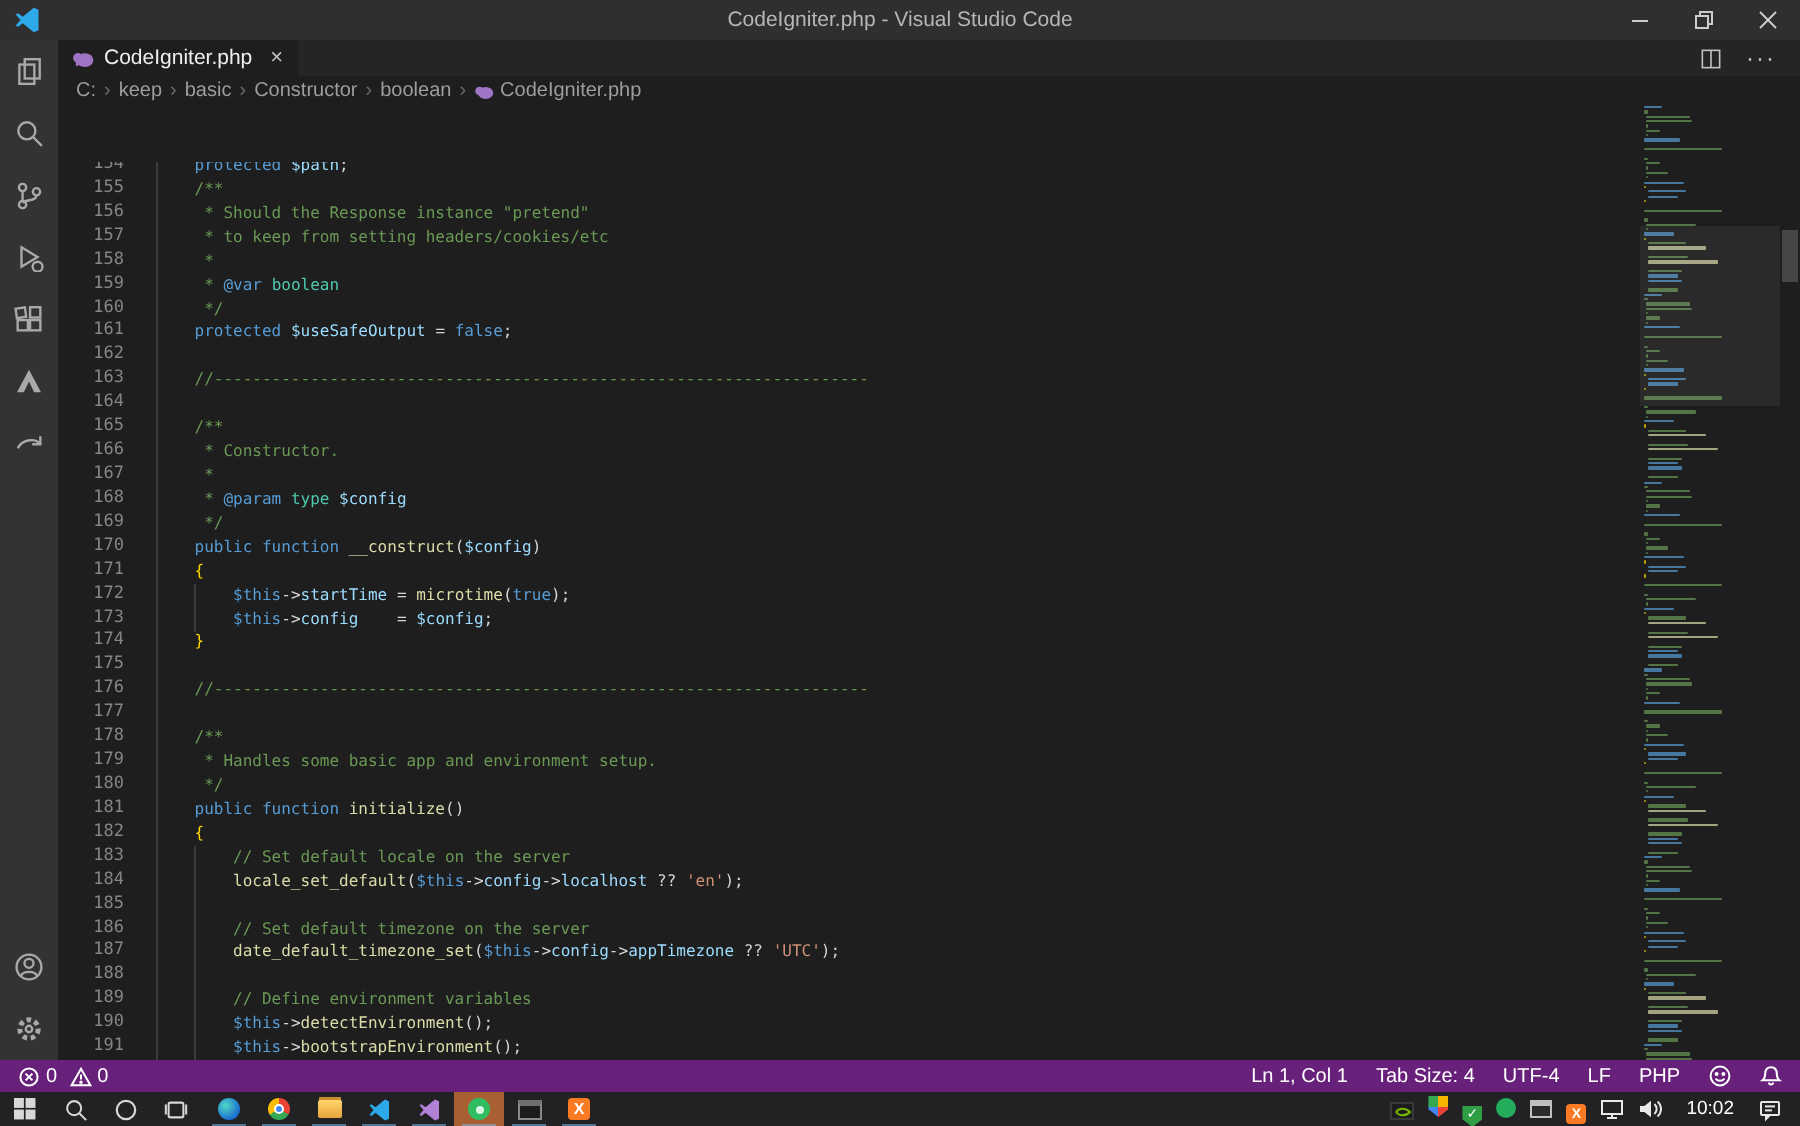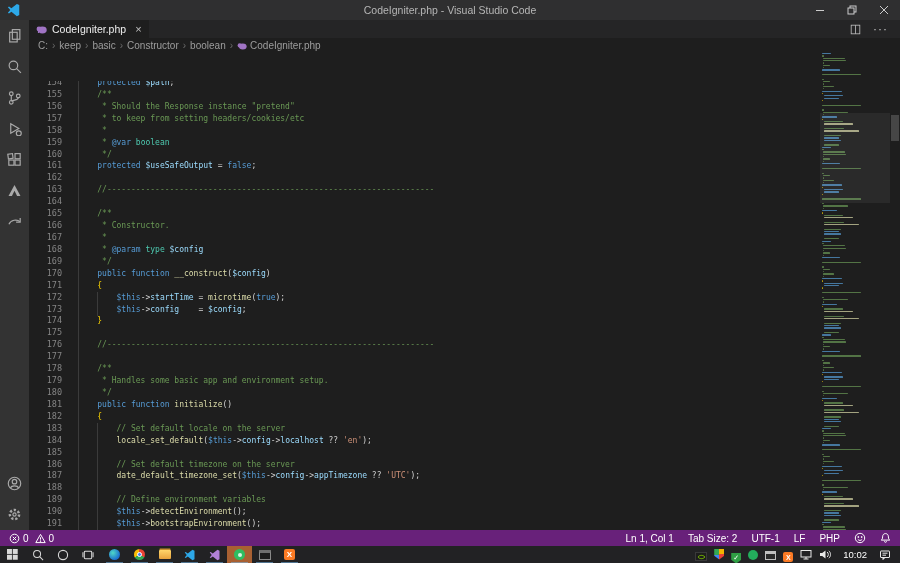--- a/index.html
+++ b/index.html
@@ -453,22 +453,22 @@
           <path d="M5.5 1.4 10.2 9.6H.8Z"></path>
           <line x1="5.5" y1="4.3" x2="5.5" y2="6.7"></line>
           <circle cx="5.5" cy="8.1" r=".4" fill="#fff"></circle>
         </svg>
     </span>
     <span>0</span>
   </span>
   <span id="sb-right">
     <span id="sb-right-items" style="display:flex;gap:14px;">
         <span>Ln 1, Col 1</span>
-        <span>Tab Size: 2</span>
-        <span>UTF-1</span>
+        <span>Tab Size: 4</span>
+        <span>UTF-4</span>
         <span>LF</span>
         <span>PHP</span>
       </span>
     <span>
       <svg width="12" height="12" viewBox="0 0 12 12" fill="none" stroke="#ffffff" stroke-width="1">
           <circle cx="6" cy="6" r="4.7"></circle>
           <circle cx="4.3" cy="5" r=".5" fill="#fff"></circle>
           <circle cx="7.7" cy="5" r=".5" fill="#fff"></circle>
           <path d="M3.8 7.3c1.2 1.5 3.2 1.5 4.4 0"></path>
         </svg>

